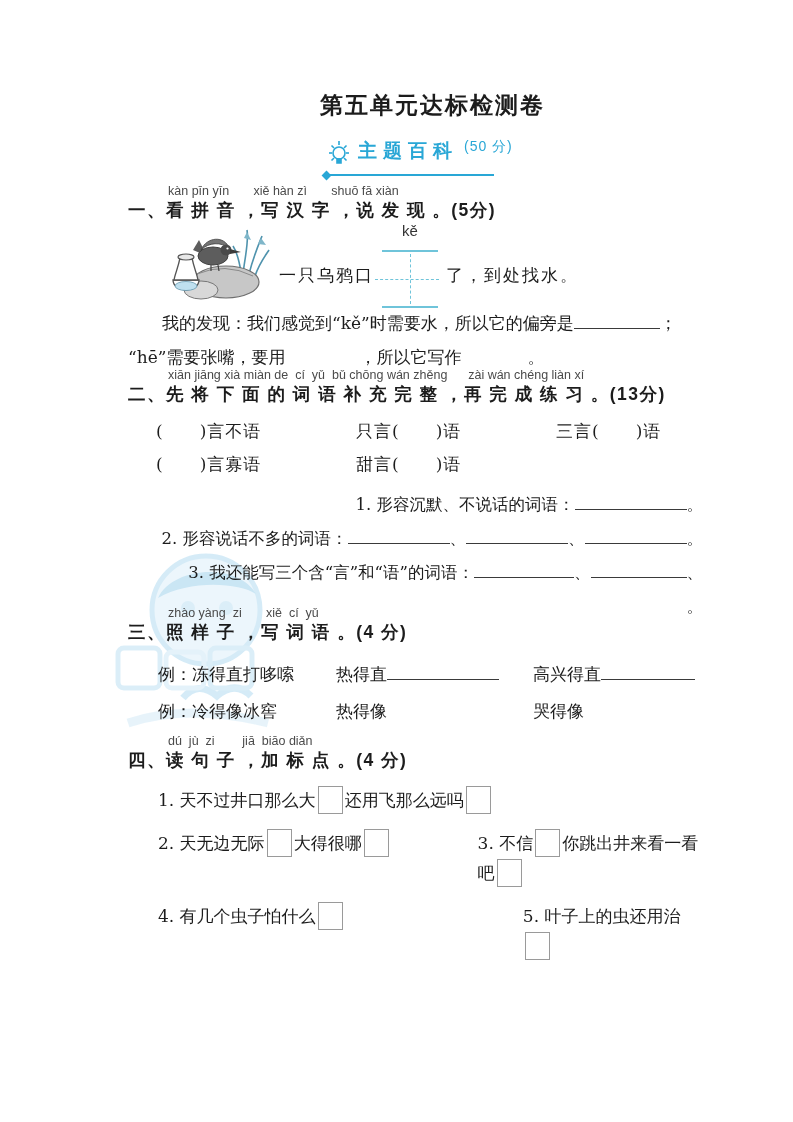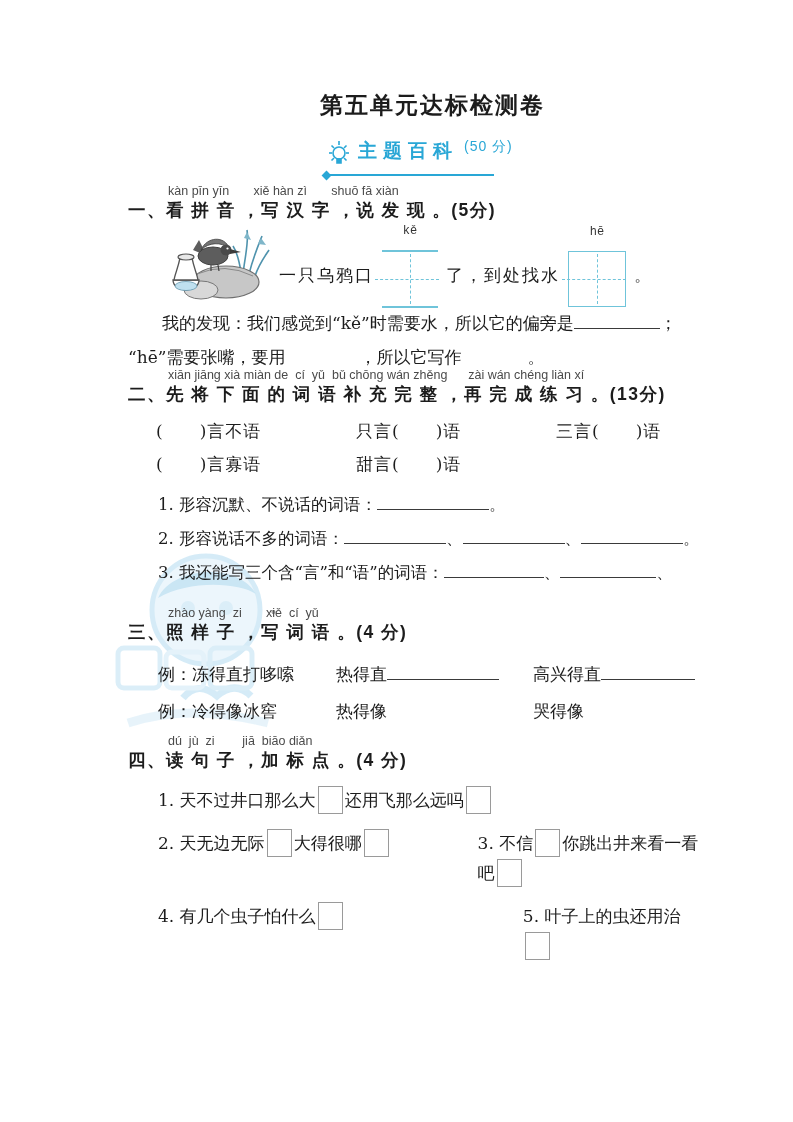--- a/index.html
+++ b/index.html
@@ -25,30 +25,30 @@
   .section{position:absolute;left:128px;width:575px;}
   .pinyin{font-family:Liberation Sans, sans-serif;font-size:12.5px;color:#4a4a4a;white-space:pre;margin-left:40px;line-height:14px;}
   .heading{font-family:"Liberation Sans",sans-serif;font-weight:bold;font-size:17.5px;
     letter-spacing:1.5px;line-height:24px;white-space:nowrap;}
   .bodytext{font-size:17px;}
   .blank{display:inline-block;border-bottom:1.4px solid #3a3a3a;height:14px;vertical-align:baseline;}
   .gap{display:inline-block;height:10px;}
   
   .q1-row{position:absolute;left:163px;top:222px;display:flex;align-items:center;z-index:1;}
   .grid-group{display:flex;flex-direction:column;align-items:center;margin:0 8px;}
-  .grid-label{font-family:Liberation Mono, monospace;font-size:12px;color:#333;line-height:16px;margin-bottom:11px;}
+  .grid-label{font-family:Liberation Sans, sans-serif;font-size:15px;color:#333;line-height:16px;margin-bottom:11px;}
   .grid-box{position:relative;width:56px;height:54px;}
   .grid-box.open{border-top:2px solid #6fc4da;border-bottom:2px solid #6fc4da;}
   .grid-box.full{border:1.6px solid #6fc4da;}
   .dash-h{position:absolute;left:-7px;right:-1px;top:50%;border-top:1.3px dashed #6fc4da;}
   .dash-v{position:absolute;top:2px;bottom:2px;left:50%;border-left:1.3px dashed #6fc4da;}
   .q1-sent{font-size:17px;letter-spacing:2px;position:relative;top:10px;}
   
   .word-grid{display:grid;grid-template-columns:200px 200px auto;row-gap:10px;margin:14px 0 0 28px;font-size:17px;letter-spacing:1px;}
-  .sublines{margin:12px 0 0 30px;font-size:16.5px;line-height:34px;}
+  .sublines{margin:12px 0 0 30px;font-size:16.5px;line-height:34px;text-align:right;}
   
   .ex-row{display:flex;margin-left:30px;font-size:17px;line-height:37px;}
   .ex-col1{width:178px;}
   .ex-col2{width:197px;}
   
   .q4-rows{margin-left:30px;font-size:17px;}
   .q4-row{display:flex;margin-top:13px;line-height:30px;}
   .q4-col{width:378px;}
   .pbox{display:inline-block;width:23px;height:26px;border:1px solid #9a9a9a;vertical-align:-8px;margin:0 2px;}
 </style>
@@ -137,27 +137,20 @@
     </span>
     <span class="q1-sent" style="margin-left:6px;">一只乌鸦口</span>
     <span class="grid-group">
       <span class="grid-label">kě</span>
       <span class="grid-box open">
           <i class="dash-h"></i>
           <i class="dash-v"></i>
         </span>
     </span>
     <span class="q1-sent">了，到处找水</span>
-    <span class="grid-group">
-      <span class="grid-label">hē</span>
-      <span class="grid-box full">
-          <i class="dash-h"></i>
-          <i class="dash-v"></i>
-        </span>
-    </span>
     <span class="q1-sent">。</span>
   </div>
 
   <div class="section layer bodytext" style="top:306px;line-height:34px;">
     <div style="text-indent:34px;white-space:nowrap;">
       <span>我的发现：我们感觉到“kě”时需要水，所以它的偏旁是</span><span class="blank" style="width:86px;"></span><span>；</span>
     </div>
     <div style="white-space:nowrap;">
       <span>“hē”需要张嘴，要用</span><span class="gap" style="width:74px;"></span><span>，所以它写作</span><span class="gap" style="width:66px;"></span><span>。</span>
     </div>

